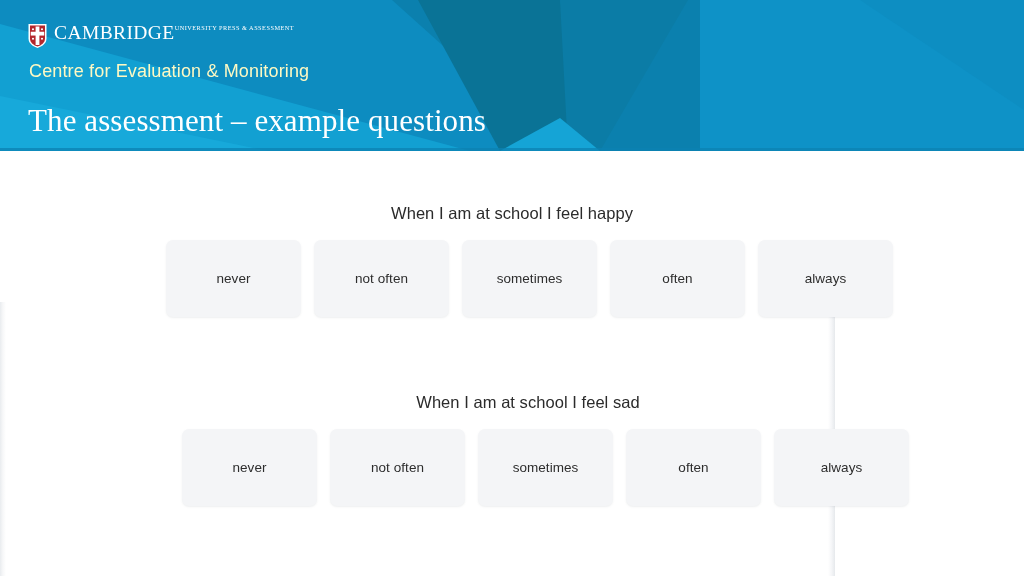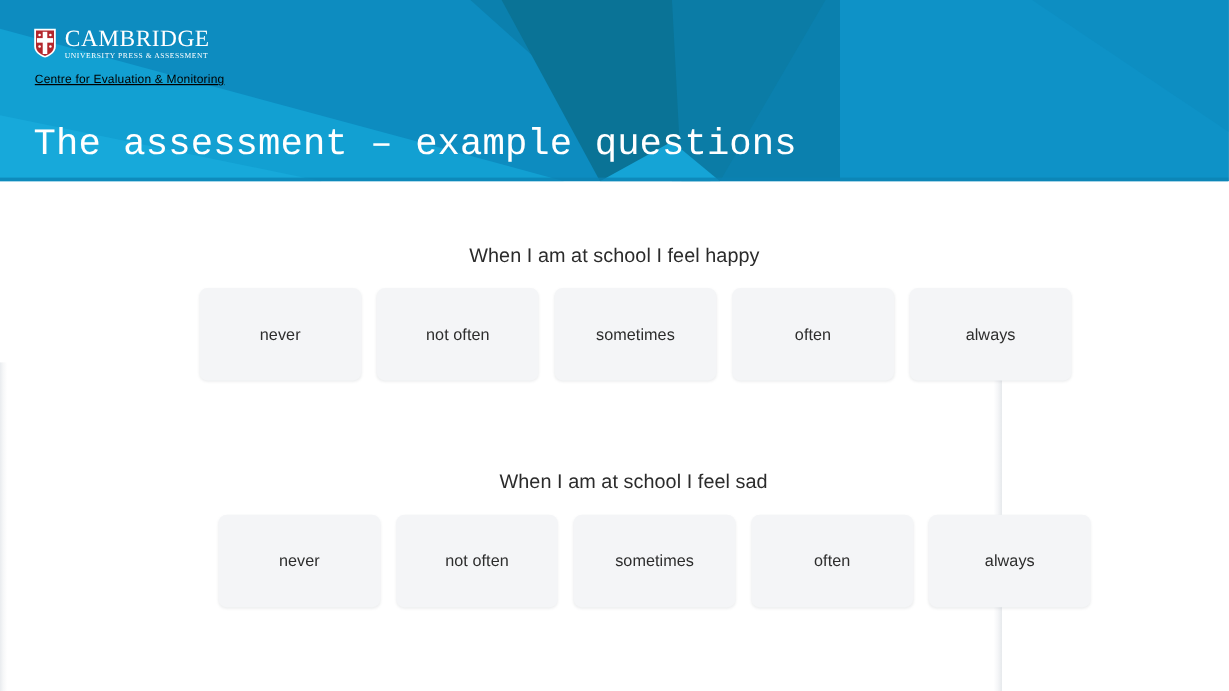--- a/index.html
+++ b/index.html
@@ -73,21 +73,20 @@
   }
   #crest {
     width: 21px;
     height: 26px;
     display: block;
     flex: 0 0 auto;
   }
   #wordmark {
     margin-left: 6px;
     display: flex;
-    flex-direction: column;
     justify-content: flex-start;
   }
   #wordmark-main {
     font-family: "Liberation Serif", serif;
     font-size: 19.5px;
     letter-spacing: 0.4px;
     line-height: 19px;
     color: #ffffff;
     white-space: nowrap;
   }
@@ -98,32 +97,31 @@
     line-height: 8px;
     margin-top: 1px;
     color: #ffffff;
     white-space: nowrap;
   }
 
   
   #centre-line {
     position: absolute;
     left: 29px; top: 61px;
-    font-size: 10px;
+    font-size: 18px;
     letter-spacing: 0.15px;
-    color: #000000;
-    white-space: nowrap;
-    text-decoration: underline;
+    color: #fef9c3;
+    white-space: nowrap;
   }
 
   
   #slide-title {
     position: absolute;
     left: 28px; top: 103px;
-    font-family: Liberation Mono, monospace;
+    font-family: Liberation Serif, serif;
     font-size: 31px;
     line-height: 36px;
     color: #ffffff;
     white-space: nowrap;
     letter-spacing: 0.1px;
   }
 
   
   #body-area {
     position: absolute;

